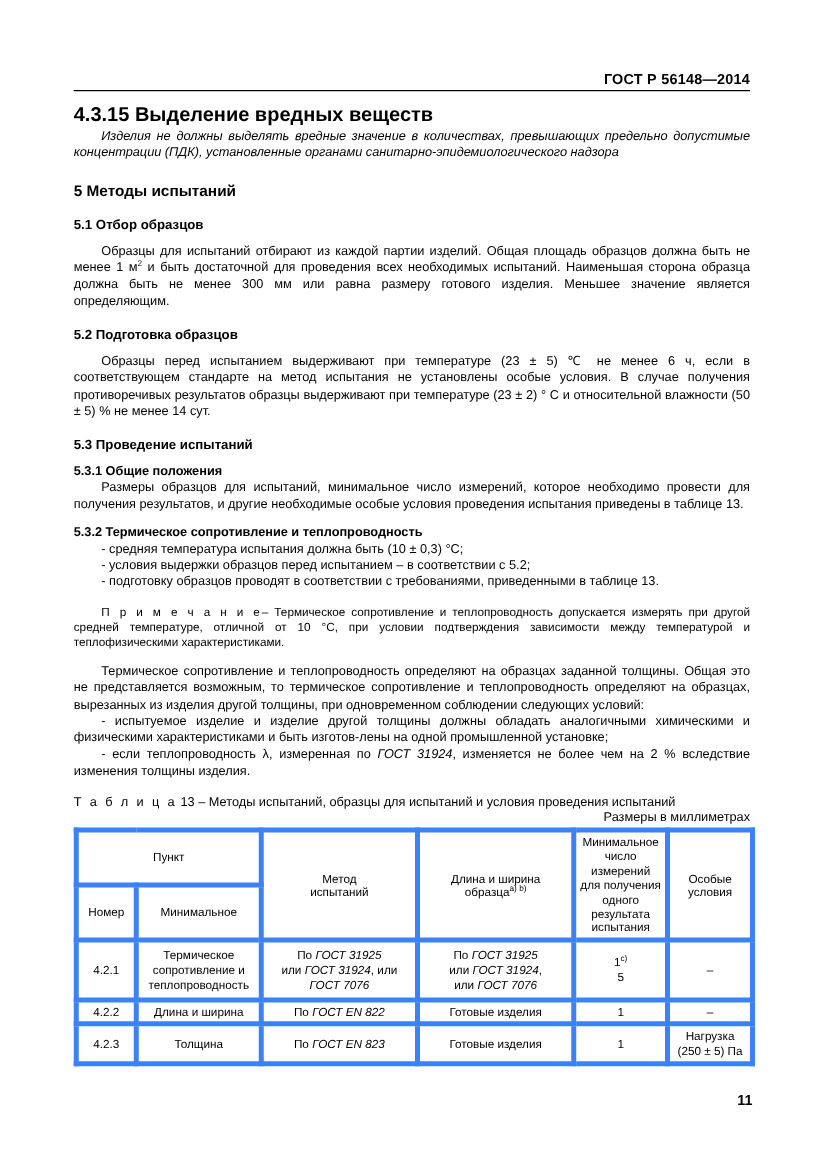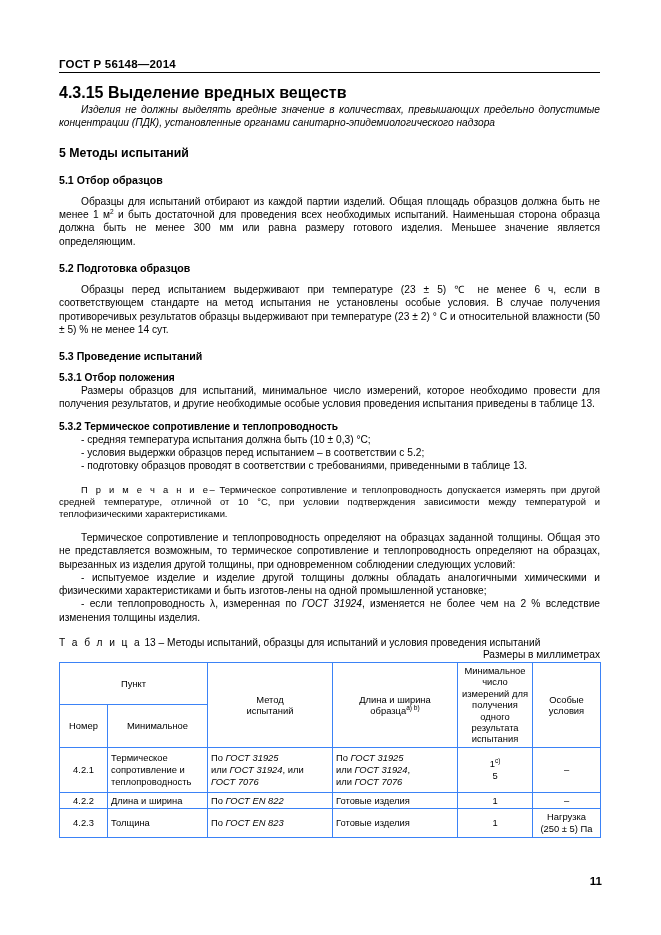--- a/index.html
+++ b/index.html
@@ -22,21 +22,21 @@
     height: 935px;
     box-sizing: border-box;
     padding: 0;
   }
   
   .doc-header {
     position: absolute;
     left: 59px;
     top: 58px;
     width: 541px;
-    text-align: left;
+    text-align: right;
     font-size: 11.5px;
     font-weight: bold;
     letter-spacing: 0.2px;
     padding-bottom: 2px;
     border-bottom: 1.6px solid #000;
   }
   
   .content {
     position: absolute;
     left: 59px;
@@ -123,37 +123,37 @@
     margin-bottom: 2px;
   }
   table.gost-table {
     border-collapse: collapse;
     width: 541px;
     table-layout: fixed;
     font-size: 9.4px;
   }
   table.gost-table td,
   table.gost-table th {
-    border: 1px solid #3b82f6;
+    border: 4px solid #3b82f6;
     padding: 2px 3px;
     vertical-align: middle;
     font-weight: normal;
   }
   table.gost-table thead td {
     text-align: center;
     line-height: 11.4px;
   }
   .col-num    { width: 48px; }
   .col-name   { width: 100px; }
   .col-method { width: 125px; }
   .col-dims   { width: 125px; }
   .col-meas   { width: 75px; }
   .col-spec   { width: 68px; }
   td.cell-center { text-align: center; }
-  td.cell-left { text-align: left; }
+  td.cell-left { text-align: center; }
   .row-tall td { height: 40px; }
   .hdr-top { border-bottom: 1px solid #000; }
   .data-row td { line-height: 11.6px; }
   
   .page-number {
     position: absolute;
     right: 59px;
     bottom: 48px;
     font-size: 11.5px;
     font-weight: bold;
@@ -176,21 +176,21 @@
     <h2 class="h-major">5 Методы испытаний</h2>
 
     <h3 class="h-second">5.1 Отбор образцов</h3>
     <p class="body-text"><span>Образцы для испытаний отбирают из каждой партии изделий. Общая площадь образцов должна быть не менее 1 м</span><sup>2</sup><span> и быть достаточной для проведения всех необходимых испытаний. Наименьшая сторона образца должна быть не менее 300 мм или равна размеру готового изделия. Меньшее значение является определяющим.</span></p>
 
     <h3 class="h-second">5.2 Подготовка образцов</h3>
     <p class="body-text">Образцы перед испытанием выдерживают при температуре (23 ± 5) ℃ не менее 6 ч, если в соответствующем стандарте на метод испытания не установлены особые условия. В случае получения противоречивых результатов образцы выдерживают при температуре (23 ± 2) ° С и относительной влажности (50 ± 5) % не менее 14 сут.</p>
 
     <h3 class="h-second">5.3 Проведение испытаний</h3>
 
-    <h4 class="h-third">5.3.1 Отбор положения</h4>
+    <h4 class="h-third">5.3.1 Общие положения</h4>
     <p class="body-text">Размеры образцов для испытаний, минимальное число измерений, которое необходимо провести для получения результатов, и другие необходимые особые условия проведения испытания приведены в таблице 13.</p>
 
     <h4 class="h-third">5.3.2 Термическое сопротивление и теплопроводность</h4>
 
     <p class="dash-item">- средняя температура испытания должна быть (10 ± 0,3) °С;</p>
     <p class="dash-item">- условия выдержки образцов перед испытанием – в соответствии с 5.2;</p>
     <p class="dash-item">- подготовку образцов проводят в соответствии с требованиями, приведенными в таблице 13.</p>
 
     <div class="gap-m"></div>
     <p class="note-para"><span class="note-label">П р и м е ч а н и е</span><span>– Термическое сопротивление и теплопроводность допускается измерять при другой средней температуре, отличной от 10 °С, при условии подтверждения зависимости между температурой и теплофизическими характеристиками.</span></p>

